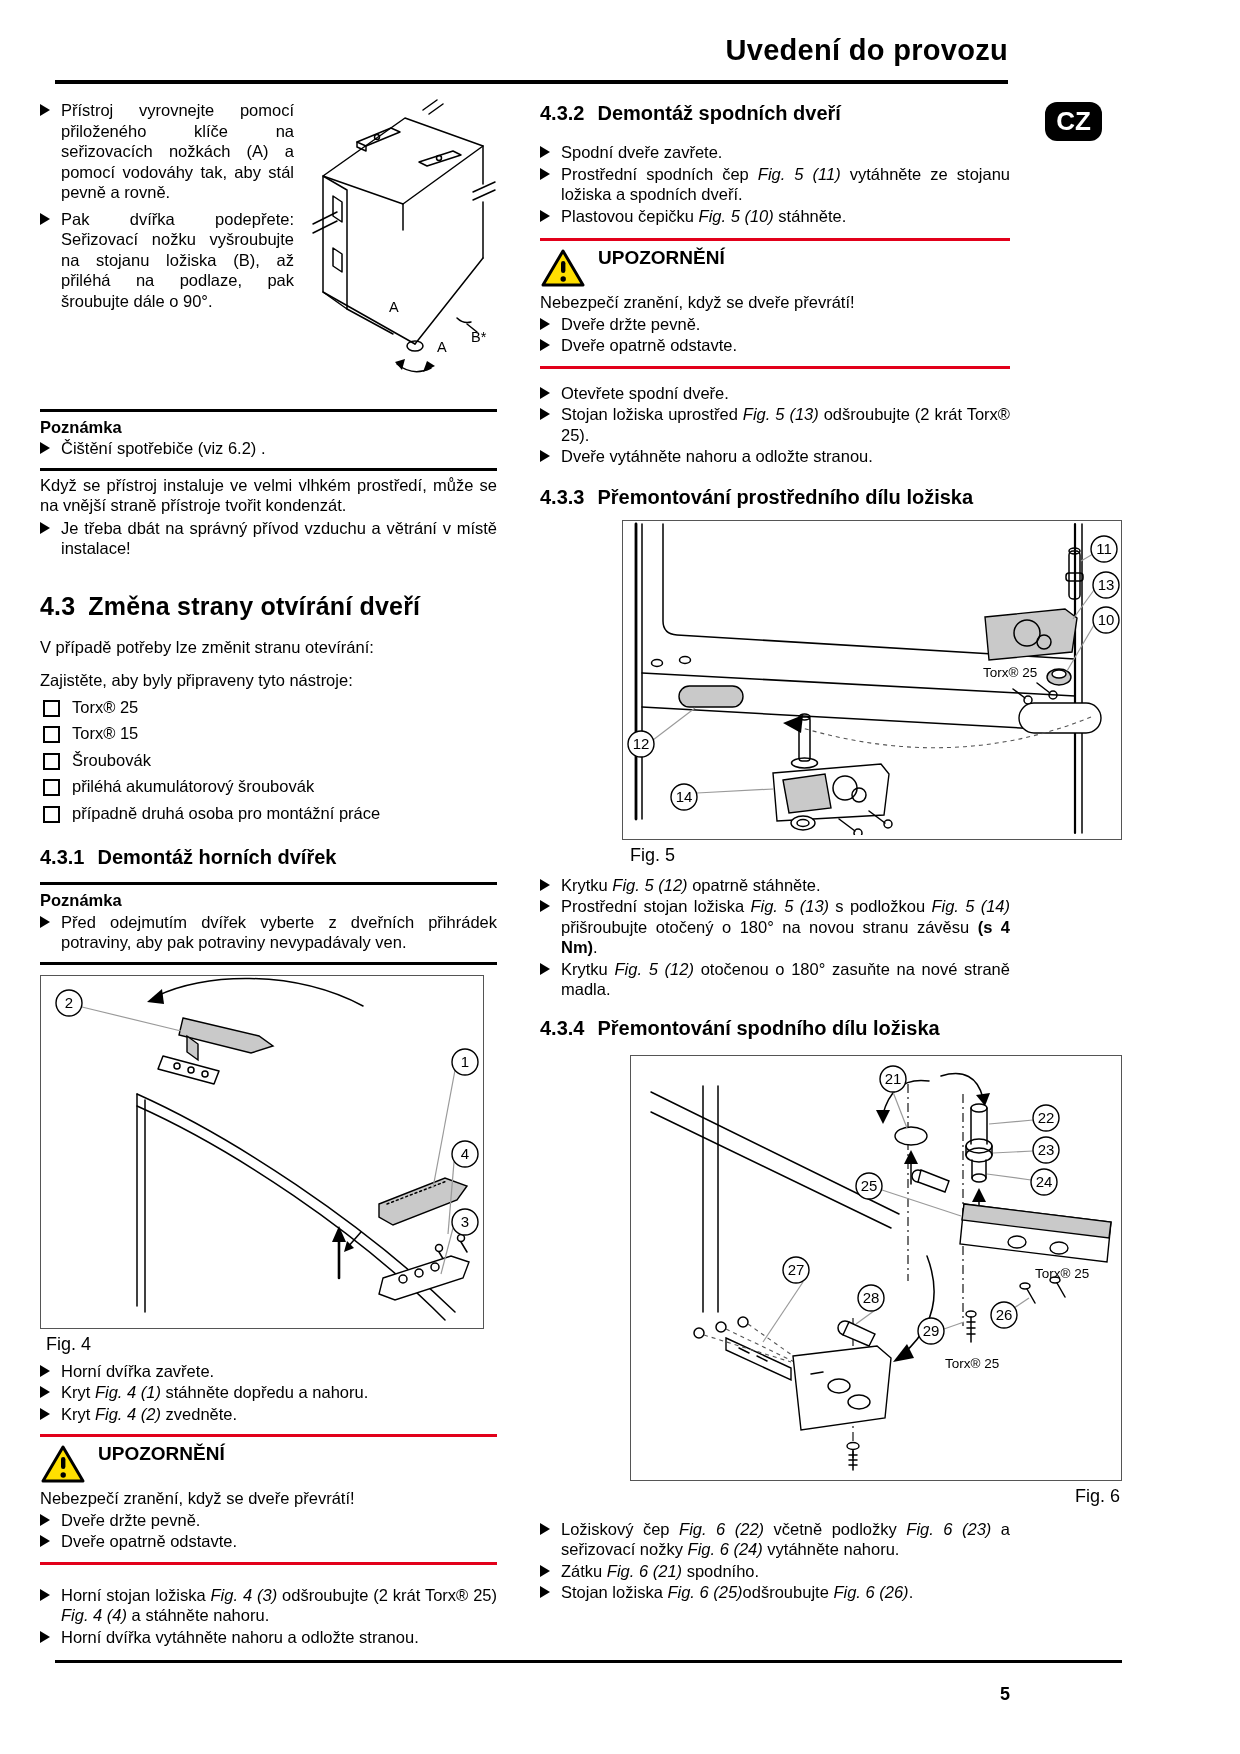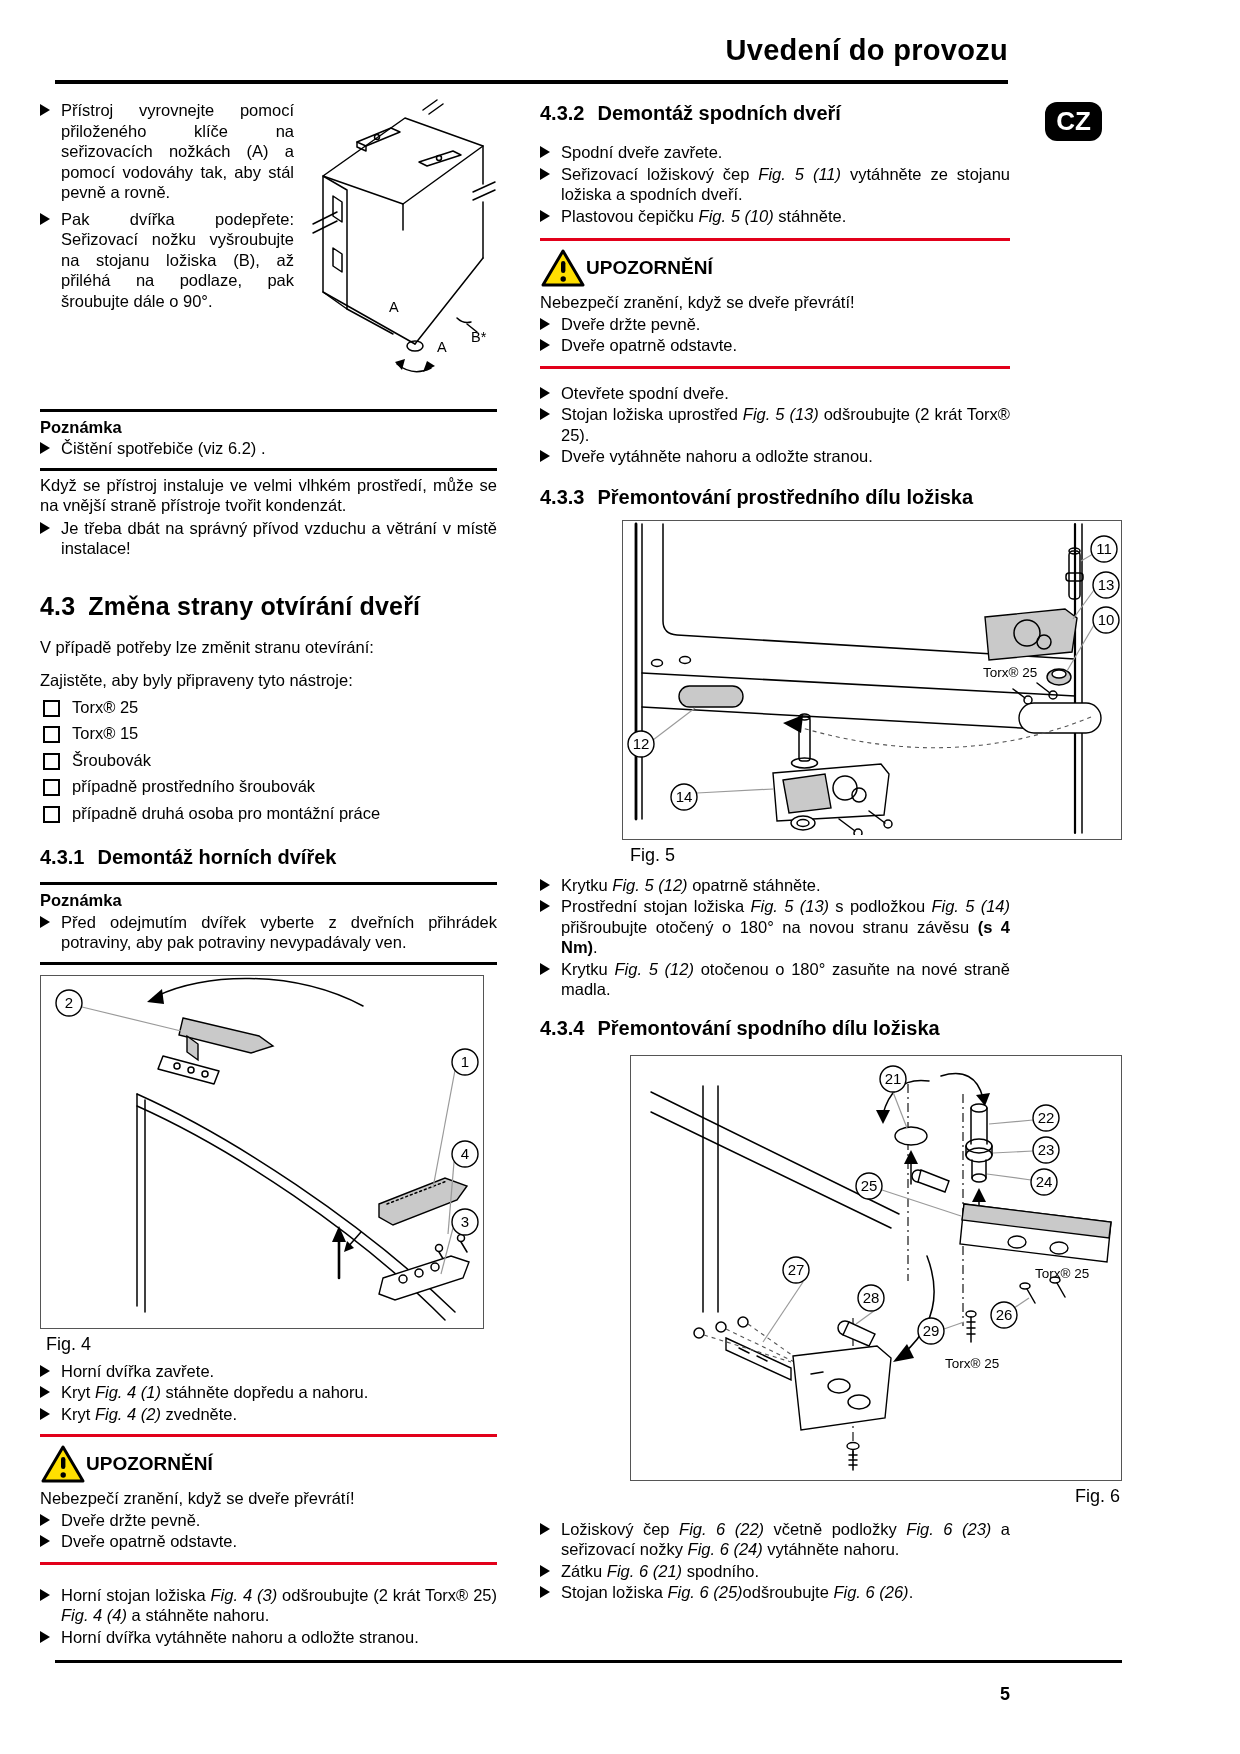--- a/index.html
+++ b/index.html
@@ -22,21 +22,21 @@
                border-top:6px solid transparent;border-bottom:6px solid transparent}
   .btx{flex:1}
   .it{font-style:italic}
   .bd{font-weight:bold}
   h2{font-size:25px;line-height:30px;margin:0;letter-spacing:.2px}
   h3{font-size:20px;line-height:25px;margin:0}
   .hnum{margin-right:13px}
   .notebox{border-top:3px solid #000;border-bottom:3px solid #000;padding:5px 0 9px}
   .nb-title{font-weight:bold}
   .warnbox{border-top:3px solid #e2001a;border-bottom:3px solid #e2001a;padding:7px 0 10px}
-  .warnhead{display:flex;align-items:center;margin-bottom:3px}
+  .warnhead{display:flex;align-items:flex-start;gap:12px;margin-bottom:3px}
   .warnhead .wt{font-weight:bold;font-size:19px;padding-bottom:1px}
   .chk{display:flex;margin-top:6px}
   .box{flex:0 0 13px;height:13px;border:2px solid #000;margin:3px 12px 0 3px}
   .fig{border:1.4px solid #555;background:#fff}
   .figcap{font-size:18px}
   svg text{font-family:"Liberation Sans",sans-serif}
   .callout circle{fill:#fff;stroke:#000;stroke-width:1.4}
   .callout text{font-size:15px;text-anchor:middle;fill:#000}
   .lead{stroke:#9a9a9a;stroke-width:1.2;fill:none}
   .ln{stroke:#000;fill:none;stroke-width:1.5;stroke-linejoin:round;stroke-linecap:round}
@@ -136,21 +136,21 @@
       <div class="chk">
         <span class="box"></span>
           <span>Torx® 15</span>
       </div>
       <div class="chk">
         <span class="box"></span>
           <span>Šroubovák</span>
       </div>
       <div class="chk">
         <span class="box"></span>
-          <span>případně prostředního šroubovák</span>
+          <span>přiléhá akumulátorový šroubovák</span>
       </div>
       <div class="chk">
         <span class="box"></span>
           <span>případně druhá osoba pro montážní práce</span>
       </div>
     </div>
 
     <h3 style="margin-top:22px">
       <span class="hnum">4.3.1</span><span>Demontáž horních dvířek</span>
     </h3>
@@ -272,21 +272,21 @@
       <span class="hnum">4.3.2</span><span>Demontáž spodních dveří</span>
     </h3>
 
     <div style="margin-top:16px">
       <div class="b">
         <span class="tri"></span>
         <span class="btx"><span>Spodní dveře zavřete.</span></span>
       </div>
       <div class="b">
         <span class="tri"></span>
-        <span class="btx jst"><span>Seřizovací ložiskový čep </span><span class="it">Fig. 5 (11)</span><span> vytáhněte ze stojanu ložiska a spodních dveří.</span></span>
+        <span class="btx jst"><span>Prostřední spodních čep </span><span class="it">Fig. 5 (11)</span><span> vytáhněte ze stojanu ložiska a spodních dveří.</span></span>
       </div>
       <div class="b">
         <span class="tri"></span>
         <span class="btx"><span>Plastovou čepičku </span><span class="it">Fig. 5 (10)</span><span> stáhněte.</span></span>
       </div>
     </div>
 
     <div class="warnbox" style="margin-top:12px">
       <div class="warnhead">
         <svg width="46" height="41" viewBox="0 0 46 41">

